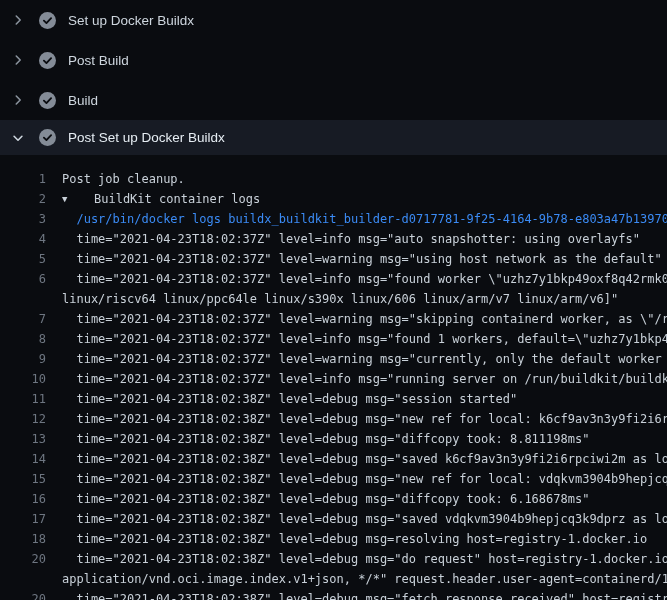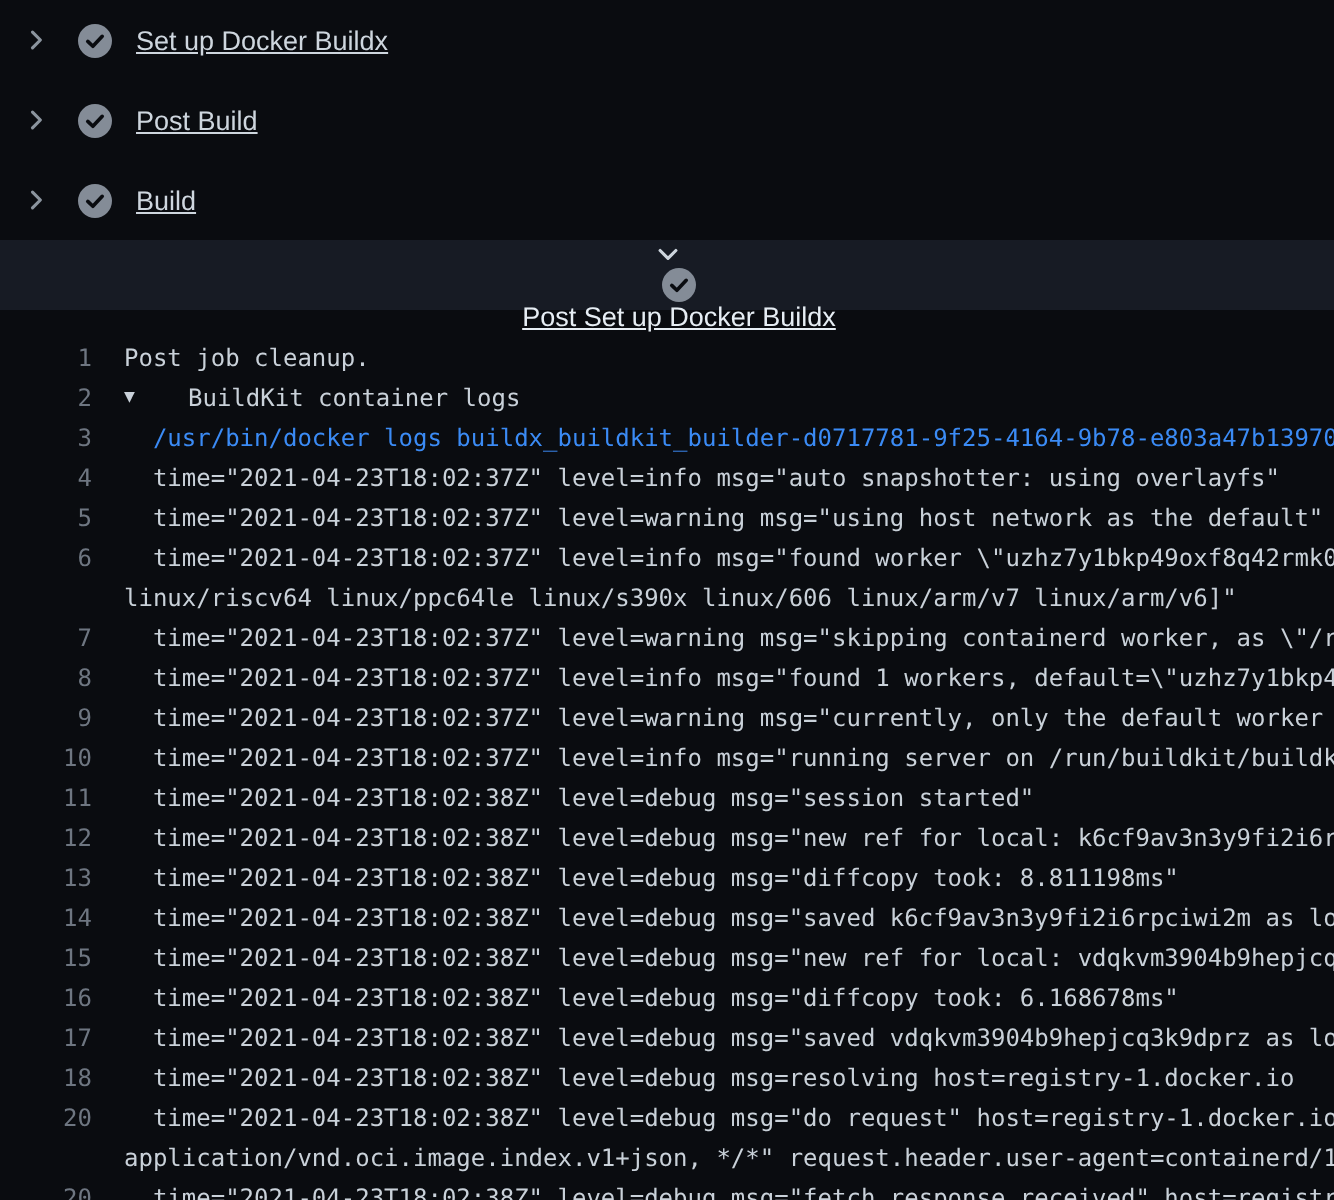--- a/index.html
+++ b/index.html
@@ -26,27 +26,25 @@
   }
   
   .steps { width: 100%; }
   .step-row {
     display: flex;
     align-items: center;
     height: 40px;
     padding: 0 8px;
     cursor: pointer;
     color: var(--stepLabel);
-    text-decoration: underline;
   }
   .step-row.expanded {
     height: 35px;
     background: var(--rowHighlight);
     color: var(--stepLabelActive);
-    flex-direction: column;
   }
   .chevron-box {
     width: 20px;
     display: flex;
     justify-content: center;
     align-items: center;
     color: var(--chevron);
     flex: none;
   }
   .step-row.expanded .chevron-box { color: var(--chevronActive); }

